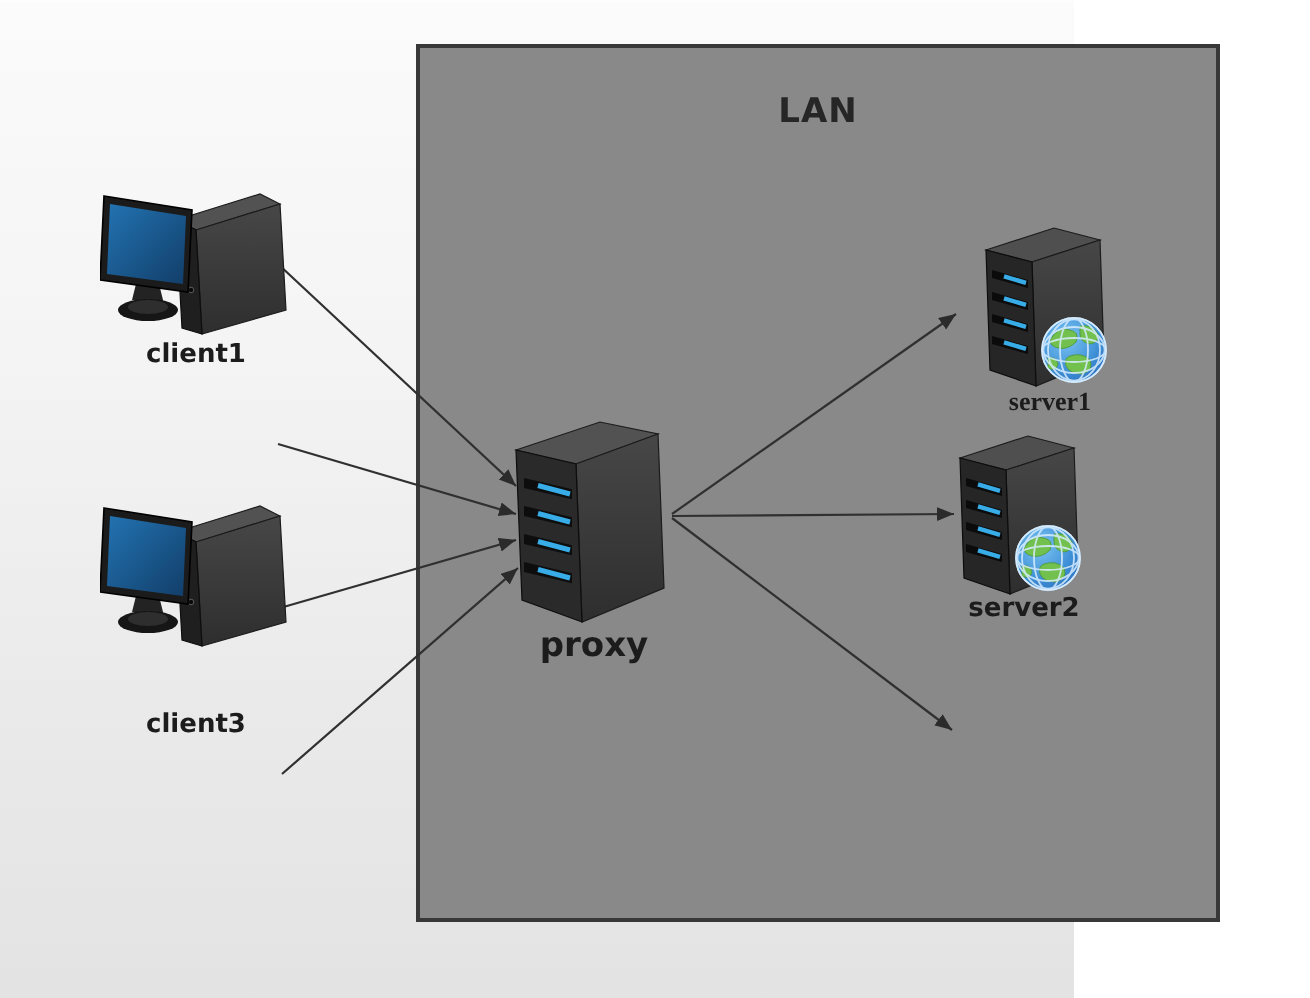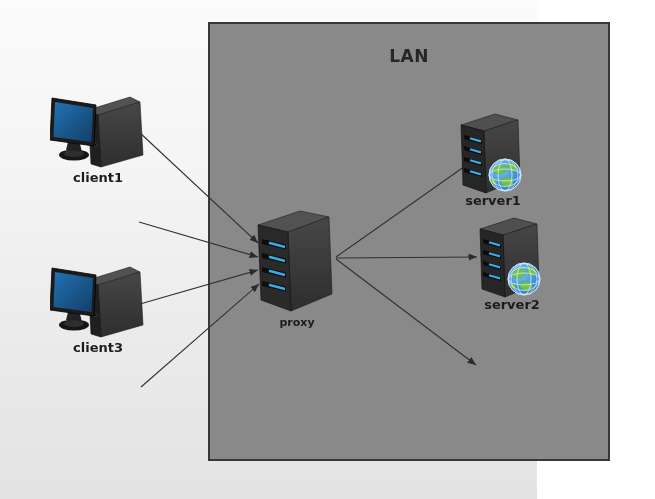--- a/index.html
+++ b/index.html
@@ -22,21 +22,21 @@
   }
   .edges{position:absolute;left:0;top:0;width:655px;height:499px;pointer-events:none;}
   .edge-line{stroke:#303030;stroke-width:1.1;}
   .node{position:absolute;display:flex;flex-direction:column;align-items:center;}
   .node-label{
     font-size:13px;font-weight:bold;color:#1c1c1c;
     line-height:14px;text-align:left;white-space:nowrap;
   }
   .client .node-label{margin-top:1.5px;}
   .server .node-label{margin-top:-4px;line-height:15px;}
-  .proxy .node-label{margin-top:-2px;line-height:16px;font-size:11px;}
+  .proxy .node-label{margin-top:-2px;line-height:16px;font-size:17px;}
   .defs-holder{position:absolute;width:0;height:0;overflow:hidden;}
 </style>
 </head>
 <body>
 
 <div class="canvas">
 
   <svg class="defs-holder" aria-hidden="true">
     <defs>
       <linearGradient id="screenBlue" x1="0" y1="0" x2="1" y2="1">
@@ -137,35 +137,35 @@
       <line x1="336" y1="257" x2="477" y2="256" class="edge-line" marker-end="url(#arrowhead)"></line>
       <line x1="336" y1="258" x2="476" y2="364" class="edge-line" marker-end="url(#arrowhead)"></line>
     </svg>
 
   <div class="node client" style="left:50px;top:88px;">
     <svg width="96" height="80" viewBox="0 0 96 80">
         <use href="#sym-client"></use>
       </svg>
     <div class="node-label">client1</div>
   </div>
-  <div class="node client" style="left:50px;top:258px;">
+  <div class="node client" style="left:50px;top:244px;gap:29px;">
     <svg width="96" height="80" viewBox="0 0 96 80">
         <use href="#sym-client"></use>
       </svg>
     <div class="node-label">client3</div>
   </div>
 
   <div class="node proxy" style="left:255px;top:204px;">
     <svg width="84" height="112" viewBox="0 0 84 112">
         <use href="#sym-proxy"></use>
       </svg>
     <div class="node-label">proxy</div>
   </div>
 
-  <div class="node server" style="left:458px;top:108px;">
+  <div class="node server" style="left:490px;top:108px;font-family:Liberation Serif, serif;">
     <svg width="70" height="88" viewBox="0 0 70 88">
         <use href="#sym-server"></use>
       </svg>
     <div class="node-label">server1</div>
   </div>
   <div class="node server" style="left:477px;top:212px;">
     <svg width="70" height="88" viewBox="0 0 70 88">
         <use href="#sym-server"></use>
       </svg>
     <div class="node-label">server2</div>

